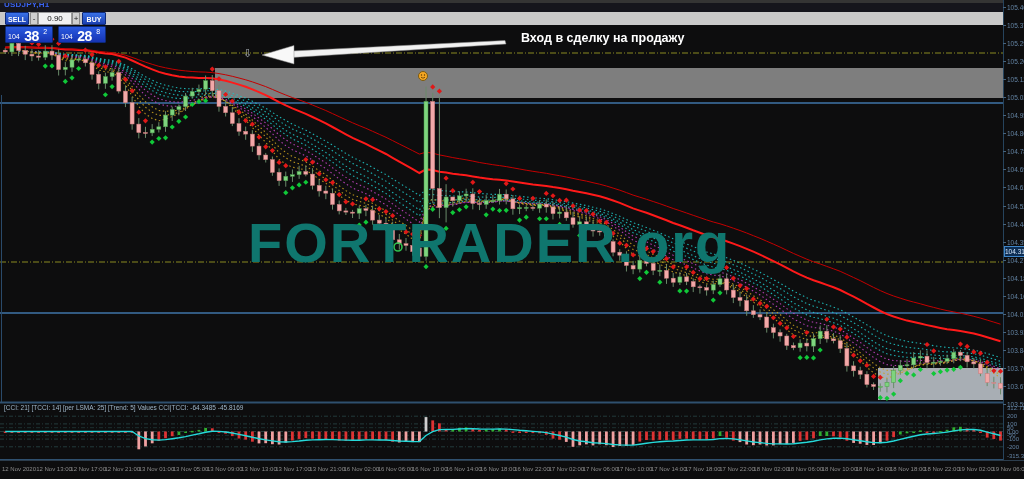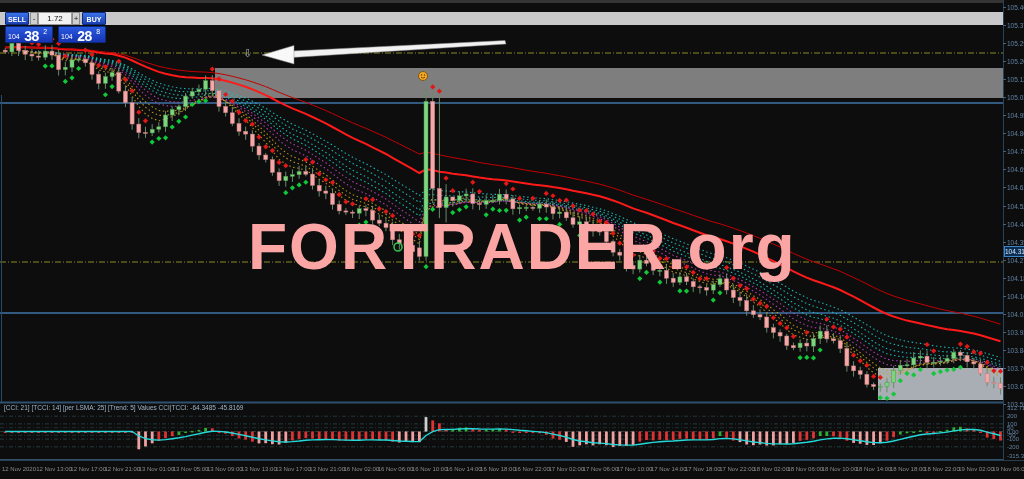--- a/index.html
+++ b/index.html
@@ -25,41 +25,44 @@
           box-sizing:border-box;color:#111;font-size:8px;text-align:center;line-height:12px;}
   .pricebox{position:absolute;top:14px;width:48px;height:17px;background:linear-gradient(#2a5ae0,#1634b4);
             border:1px solid #0d2a7a;box-sizing:border-box;color:#fff;border-radius:1px;white-space:nowrap;overflow:hidden;}
   #sellprice{left:0;}
   #buyprice{left:53px;}
   .p-small{font-size:7px;vertical-align:2px;margin-left:2px;}
   .p-big{font-size:14px;font-weight:bold;letter-spacing:-.5px;}
   .p-sup{font-size:7px;vertical-align:7px;}
   
   #anno{position:absolute;left:521px;top:31px;color:#fff;font-size:12.5px;font-weight:bold;z-index:40;white-space:nowrap;}
-  #watermark{position:absolute;left:248px;top:210px;font-size:64px;font-weight:600;color:#fca5a5;
+  #watermark{position:absolute;left:248px;top:210px;font-size:56px;font-weight:600;color:#0f766e;
              letter-spacing:2px;z-index:2;white-space:nowrap;}
   
   #paxis{position:absolute;left:1003px;top:0;width:21px;height:460px;background:#0d0d0e;
          border-left:1px solid #26435c;z-index:20;}
   .plabel{position:absolute;left:3px;color:#6383a3;font-size:6.5px;white-space:nowrap;}
   .plabel::before{content:"";position:absolute;left:-4px;top:3px;width:3px;height:1px;background:#46647f;}
   #curprice{position:absolute;left:0px;top:246px;width:21px;height:11px;background:#0e2f55;border:1px solid #3f86c9;
             box-sizing:border-box;color:#d9ebff;font-size:6.5px;line-height:9px;text-align:center;z-index:21;}
   #taxis{position:absolute;left:0;top:460px;width:1024px;height:19px;background:#0d0d0e;
          border-top:1px solid #2c3d4d;z-index:20;}
   .tlabel{position:absolute;top:5px;color:#8d8d8d;font-size:6px;white-space:nowrap;}
   #indheader{position:absolute;left:4px;top:404px;color:#9fb6c9;font-size:6.5px;z-index:15;white-space:nowrap;}
   .ilabel{position:absolute;left:3px;color:#6383a3;font-size:6px;white-space:nowrap;z-index:21;}
   #sellmark{position:absolute;left:243px;top:47px;color:#a9afb5;font-size:11px;z-index:25;}
 </style>
 </head>
 <body>
 
 <div id="app">
   <div id="topframe"></div>
+  <div id="titlebar">
+    <span id="symboltab">USDJPY,H1</span>
+  </div>
 
   <div id="chartwrap">
     <div id="watermark">FORTRADER.org</div>
     <svg id="chart" width="1024" height="479">
         <rect x="0" y="12" width="1003" height="13" fill="#c9c9c9"></rect>
         <rect x="215" y="68" width="788" height="30" fill="#7e7e7e"></rect>
         <rect x="878" y="368" width="125" height="32" fill="#a8aeb4"></rect>
         <line x1="0" y1="53" x2="1003" y2="53" stroke="#8a8a20" stroke-width="1" stroke-dasharray="6 2 1 2"></line>
         <line x1="0" y1="262" x2="1003" y2="262" stroke="#8a8a20" stroke-width="1" stroke-dasharray="6 2 1 2"></line>
         <line x1="0" y1="103" x2="1024" y2="103" stroke="#3f74a8" stroke-width="1.4"></line>
@@ -787,35 +790,36 @@
         <g>
 <polygon points="505,40.5 506,44 292,57.5 292,51" fill="#f2f2f2" stroke="#8a8a8a" stroke-width="0.5"></polygon>
 <polygon points="262,55 294,45.5 294,64" fill="#f8f8f8" stroke="#8a8a8a" stroke-width="0.5"></polygon>
 </g>
       </svg>
   </div>
 
   <div id="panel">
     <div id="sellbtn" class="tbtn">SELL</div>
     <div id="volminus" class="stepper">-</div>
-    <div id="volbox">1.72</div>
+    <div id="volbox">0.90</div>
     <div id="volplus" class="stepper">+</div>
     <div id="buybtn" class="tbtn">BUY</div>
     <div id="sellprice" class="pricebox">
       <span class="p-small">104</span>
       <span class="p-big">38</span>
       <span class="p-sup">2</span>
     </div>
     <div id="buyprice" class="pricebox">
       <span class="p-small">104</span>
       <span class="p-big">28</span>
       <span class="p-sup">8</span>
     </div>
   </div>
 
+  <div id="anno">Вход в сделку на продажу</div>
   <div id="sellmark">⇩</div>
 
   <div id="indheader">[CCI: 21] [TCCI: 14] [per LSMA: 25] [Trend: 5] Values CCI|TCCI: -64.3485 -45.8169</div>
 
   <div id="paxis">
     <div id="curprice">104.312</div>
   <div class="plabel" style="top: 4px;">105.460</div>
       <div class="plabel" style="top: 22.0467px;">105.375</div>
       <div class="plabel" style="top: 40.0934px;">105.290</div>
       <div class="plabel" style="top: 58.1401px;">105.205</div>

